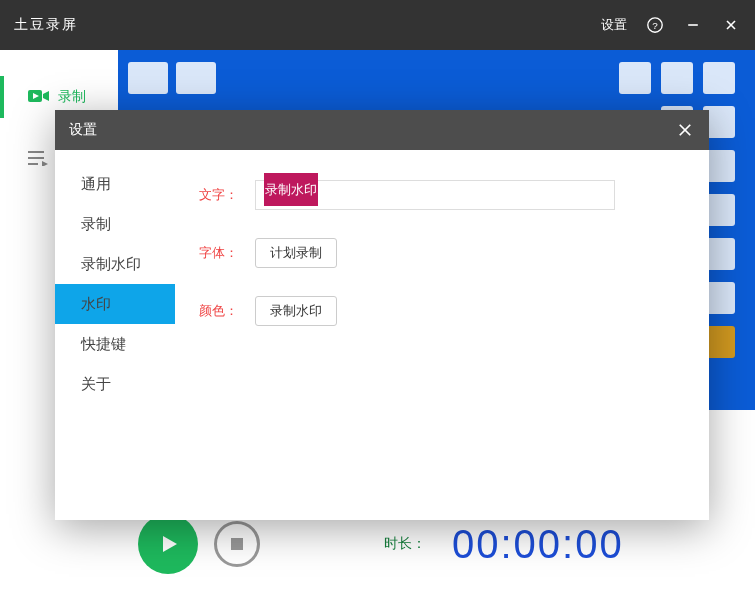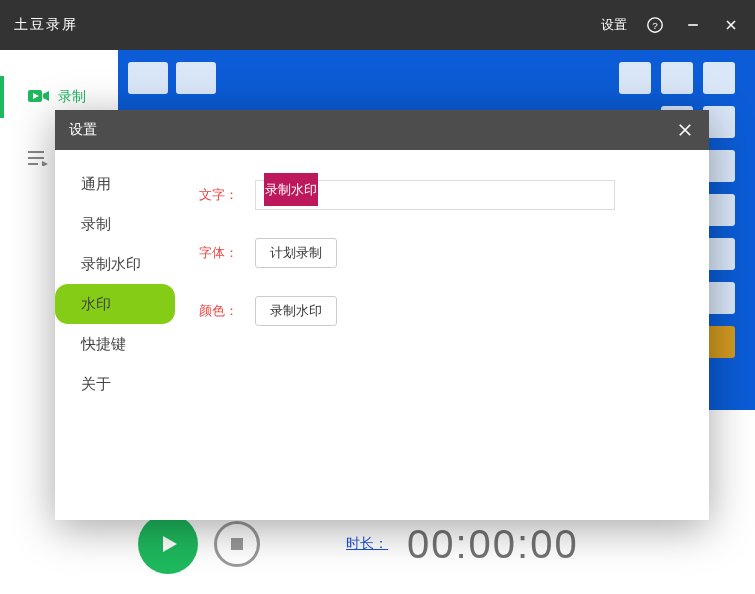--- a/index.html
+++ b/index.html
@@ -28,34 +28,34 @@
   
   .wm { position: absolute; top: 180px; left: 130px; right: 10px; text-align: center; pointer-events: none; opacity: 0.10; }
   .wm .big { font-size: 72px; font-weight: 700; color: #000; letter-spacing: 4px; }
   .wm .url { font-size: 40px; color: #000; }
   .wm-logo { position:absolute; top:170px; left:150px; opacity:0.10; pointer-events:none; }
 
   
   .controls { position: absolute; bottom: 0; left: 118px; right: 0; height: 100px; background: #fff; display: flex; align-items: center; padding: 0 20px; gap: 16px; }
   .recbtn { width: 60px; height: 60px; border-radius: 50%; background: #1eb95d; display: flex; align-items: center; justify-content: center; cursor: pointer; }
   .stopbtn { width: 46px; height: 46px; border-radius: 50%; border: 3px solid #999; display: flex; align-items: center; justify-content: center; cursor: default; }
-  .timer-label { font-size: 14px; color: #1d4ed8; margin-left: 70px; text-decoration: underline; }
-  .timer { font-size: 40px; color: #737373; letter-spacing: 2px; font-family: Arial, sans-serif; margin-left: 3px; }
+  .timer-label { font-size: 14px; color: #15803d; margin-left: 108px; }
+  .timer { font-size: 40px; color: #1d4ed8; letter-spacing: 2px; font-family: Arial, sans-serif; margin-left: 10px; }
 
   
   .overlay-shadow { position:absolute; top:110px; left:55px; right:46px; bottom:74px; box-shadow: 0 8px 40px rgba(0,0,0,0.35); }
   .modal { position: absolute; top: 110px; left: 55px; right: 46px; bottom: 74px; background: #fff; display: flex; flex-direction: column; }
   .modal-header { height: 40px; background: #4d4d4d; color: #fff; display: flex; align-items: center; padding: 0 14px; }
   .modal-header .mtitle { font-size: 14px; }
   .modal-header .spacer { flex:1; }
   .modal-header .xbtn { cursor: pointer; width: 20px; height: 20px; display:flex; align-items:center; justify-content:center; }
   .modal-body { flex:1; display:flex; }
   .mside { width: 120px; background: #fff; padding-top: 14px; }
   .mitem { height: 40px; display: flex; align-items: center; padding-left: 26px; font-size: 15px; color: #444; cursor: pointer; }
-  .mitem.sel { background: #84cc16; border-radius: 13px; }
+  .mitem.sel { background: #0ea5e9; }
   .mcontent { flex:1; padding: 30px 24px; background:#fff; }
   .row { display:flex; align-items:center; margin-bottom: 28px; }
   .rlabel { width: 56px; font-size: 13px; color: #ef4444; }
   .txtinput { flex:1; max-width: 360px; border: 1px solid #ddd; height: 30px; padding: 0 8px; font-size: 13px; }
   .txtinput .selected { background: #be185d; color: #fff; padding: 9px 1px; }
   .btn { display:inline-block; border:1px solid #ccc; background:#fff; font-size:13px; color:#333; padding: 5px 14px; border-radius: 3px; cursor:pointer; }
 </style>
 </head>
 <body>
 

